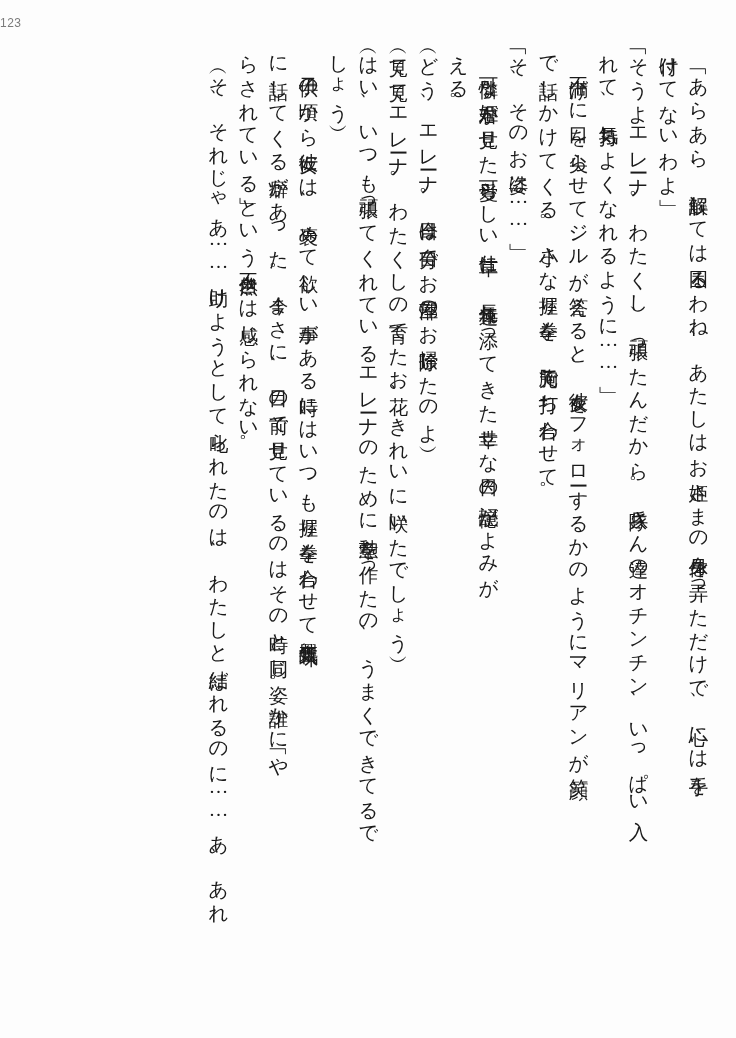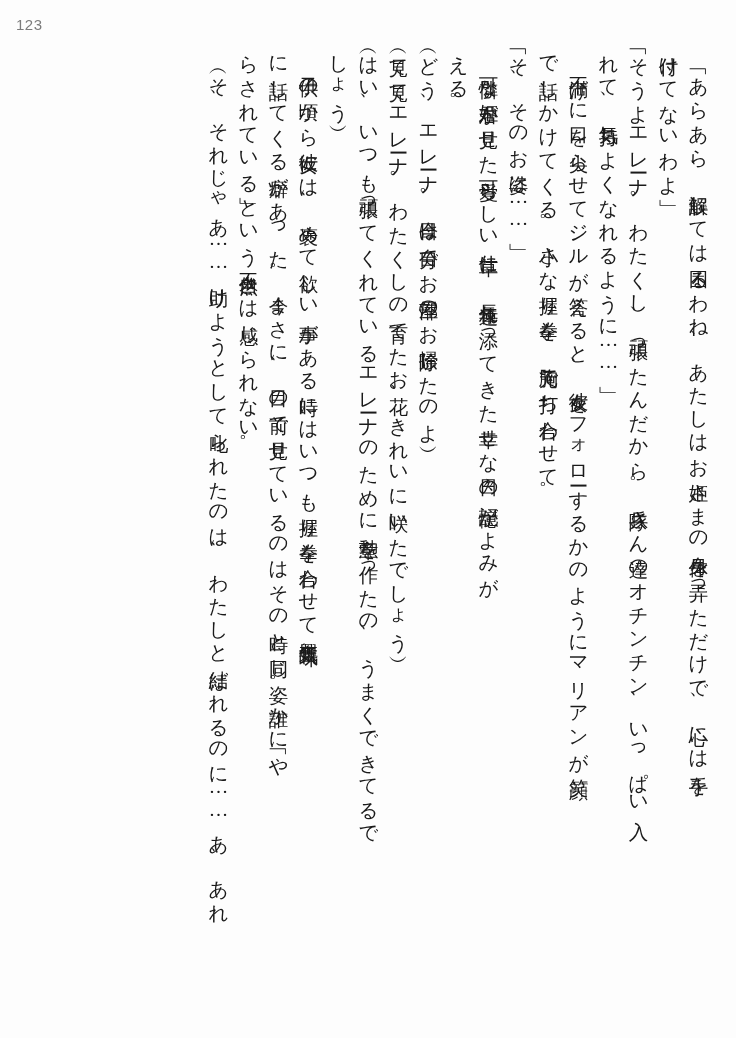--- a/index.html
+++ b/index.html
@@ -16,22 +16,22 @@
     overflow: hidden;
   }
   .page {
     position: absolute;
     inset: 0;
     background: #fdfdfd;
   }
   .page-number {
     position: absolute;
     top: 16px;
-    left: 16px;
-    font-size: 15px;
+    left: 0;
+    font-size: 12px;
     color: #7b7b7b;
     letter-spacing: 0.5px;
     font-family: "Liberation Sans", sans-serif;
   }
   .text-block {
     position: absolute;
     top: 42px;
     right: 28px;
     bottom: 30px;
     left: 60px;

